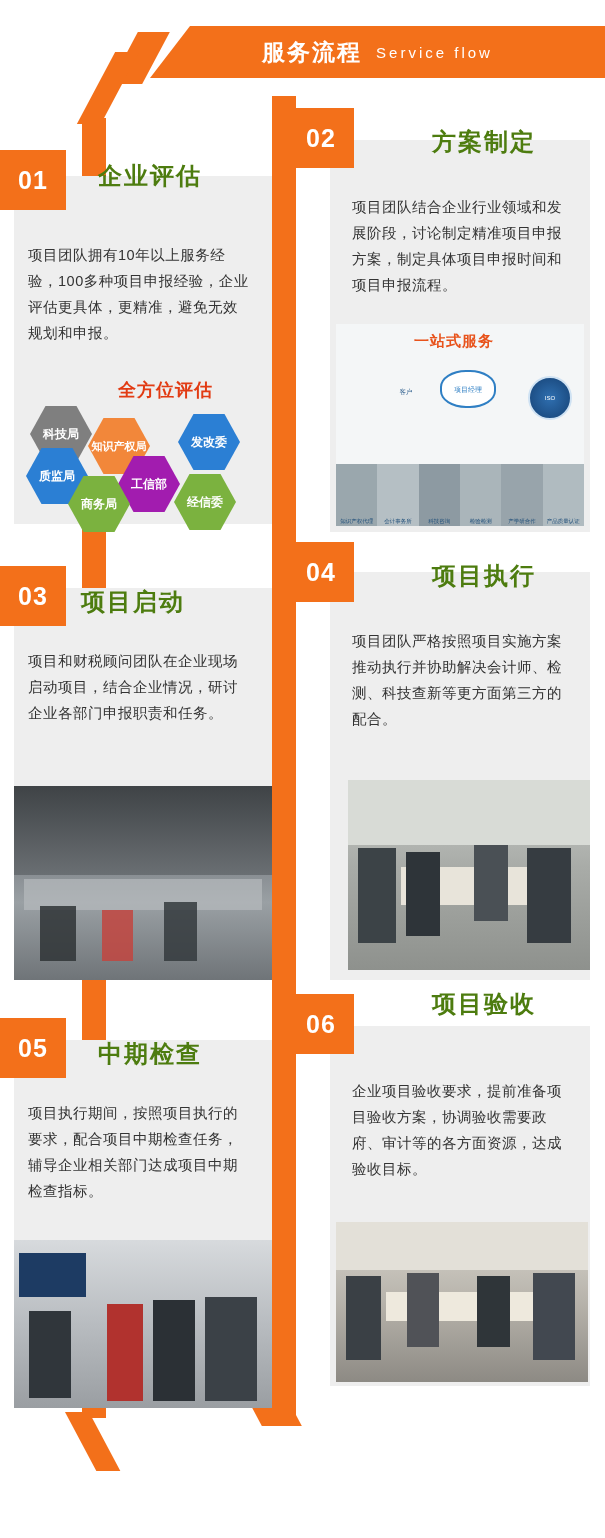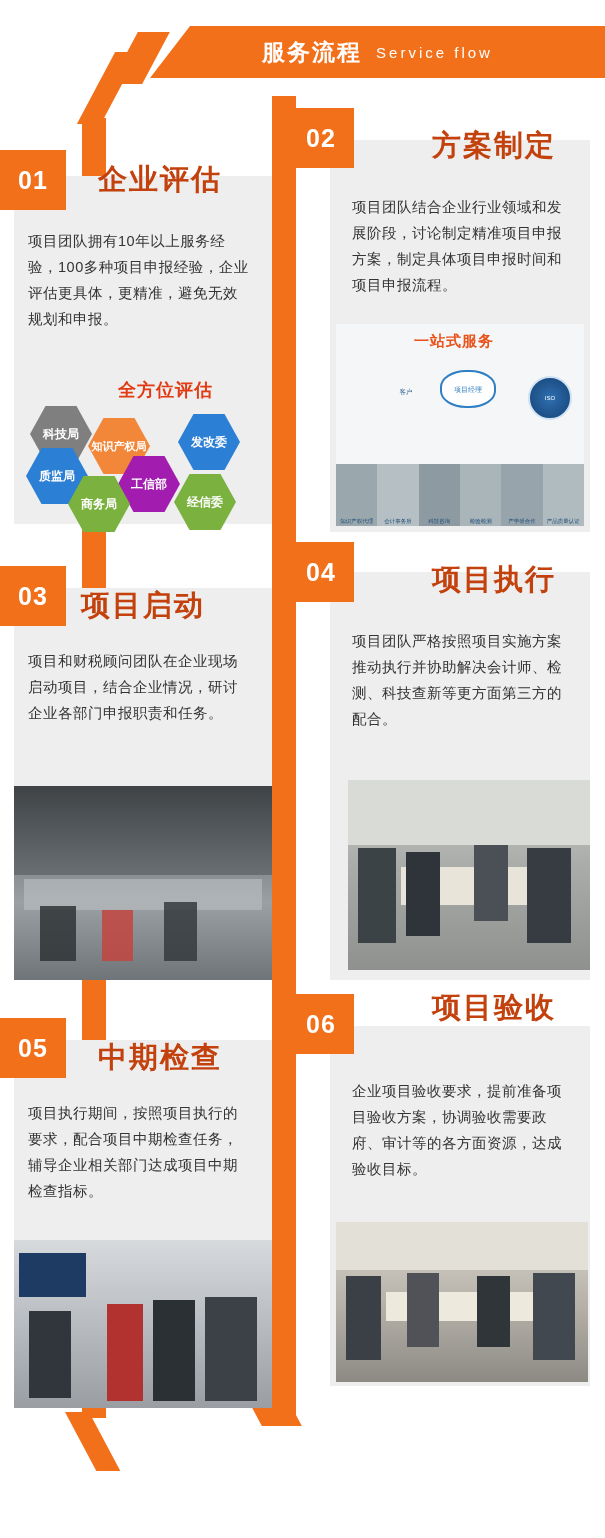--- a/index.html
+++ b/index.html
@@ -37,21 +37,21 @@
 
   
   .card{position:absolute;background:#eeeeee;}
   .num{
     position:absolute;background:#f3701a;color:#fff;
     font-size:25px;font-weight:bold;
     display:flex;align-items:center;justify-content:center;
     letter-spacing:1px;
   }
   .title{
-    position:absolute;color:#c2410c;font-weight:bold;font-size:29px;
+    position:absolute;color:#4d7c0f;font-weight:bold;font-size:24px;
     letter-spacing:2px;white-space:nowrap;
   }
   .body{
     position:absolute;color:#333;font-size:14.5px;line-height:26px;
     letter-spacing:0.5px;
   }
 
   
   .photo{position:absolute;overflow:hidden;background:#b9b9b9;}
 
@@ -124,21 +124,21 @@
 
   <div class="spine" style="left:272px;top:96px;width:24px;height:1322px;"></div>
 
   <div class="spine" style="left:82px;top:1412px;width:24px;height:64px;transform:skewX(28deg);"></div>
   <div class="spine" style="left:256px;top:1404px;width:40px;height:22px;transform:skewX(28deg);"></div>
 
   <div class="card" style="left:14px;top:176px;width:258px;height:348px;">
   </div>
   <div class="num" style="left:0px;top:150px;width:66px;height:60px;">01</div>
   <div class="title" style="left:98px;top:160px;">企业评估</div>
-  <div class="body" style="left:28px;top:228px;width:222px;">项目团队拥有10年以上服务经验，100多种项目申报经验，企业评估更具体，更精准，避免无效规划和申报。</div>
+  <div class="body" style="left:28px;top:242px;width:222px;">项目团队拥有10年以上服务经验，100多种项目申报经验，企业评估更具体，更精准，避免无效规划和申报。</div>
 
   <div class="hexwrap" style="left:18px;top:364px;width:250px;height:158px;">
     <div class="hex-title" style="left:100px;top:14px;">全方位评估</div>
     <div class="hex" style="left:12px;top:42px;background:#7f7f7f;">
       <span>科技局</span>
     </div>
     <div class="hex" style="left:70px;top:54px;background:#f2873a;font-size:11px;">
       <span>知识产权局</span>
     </div>
     <div class="hex" style="left:160px;top:50px;background:#2b7fd4;">

